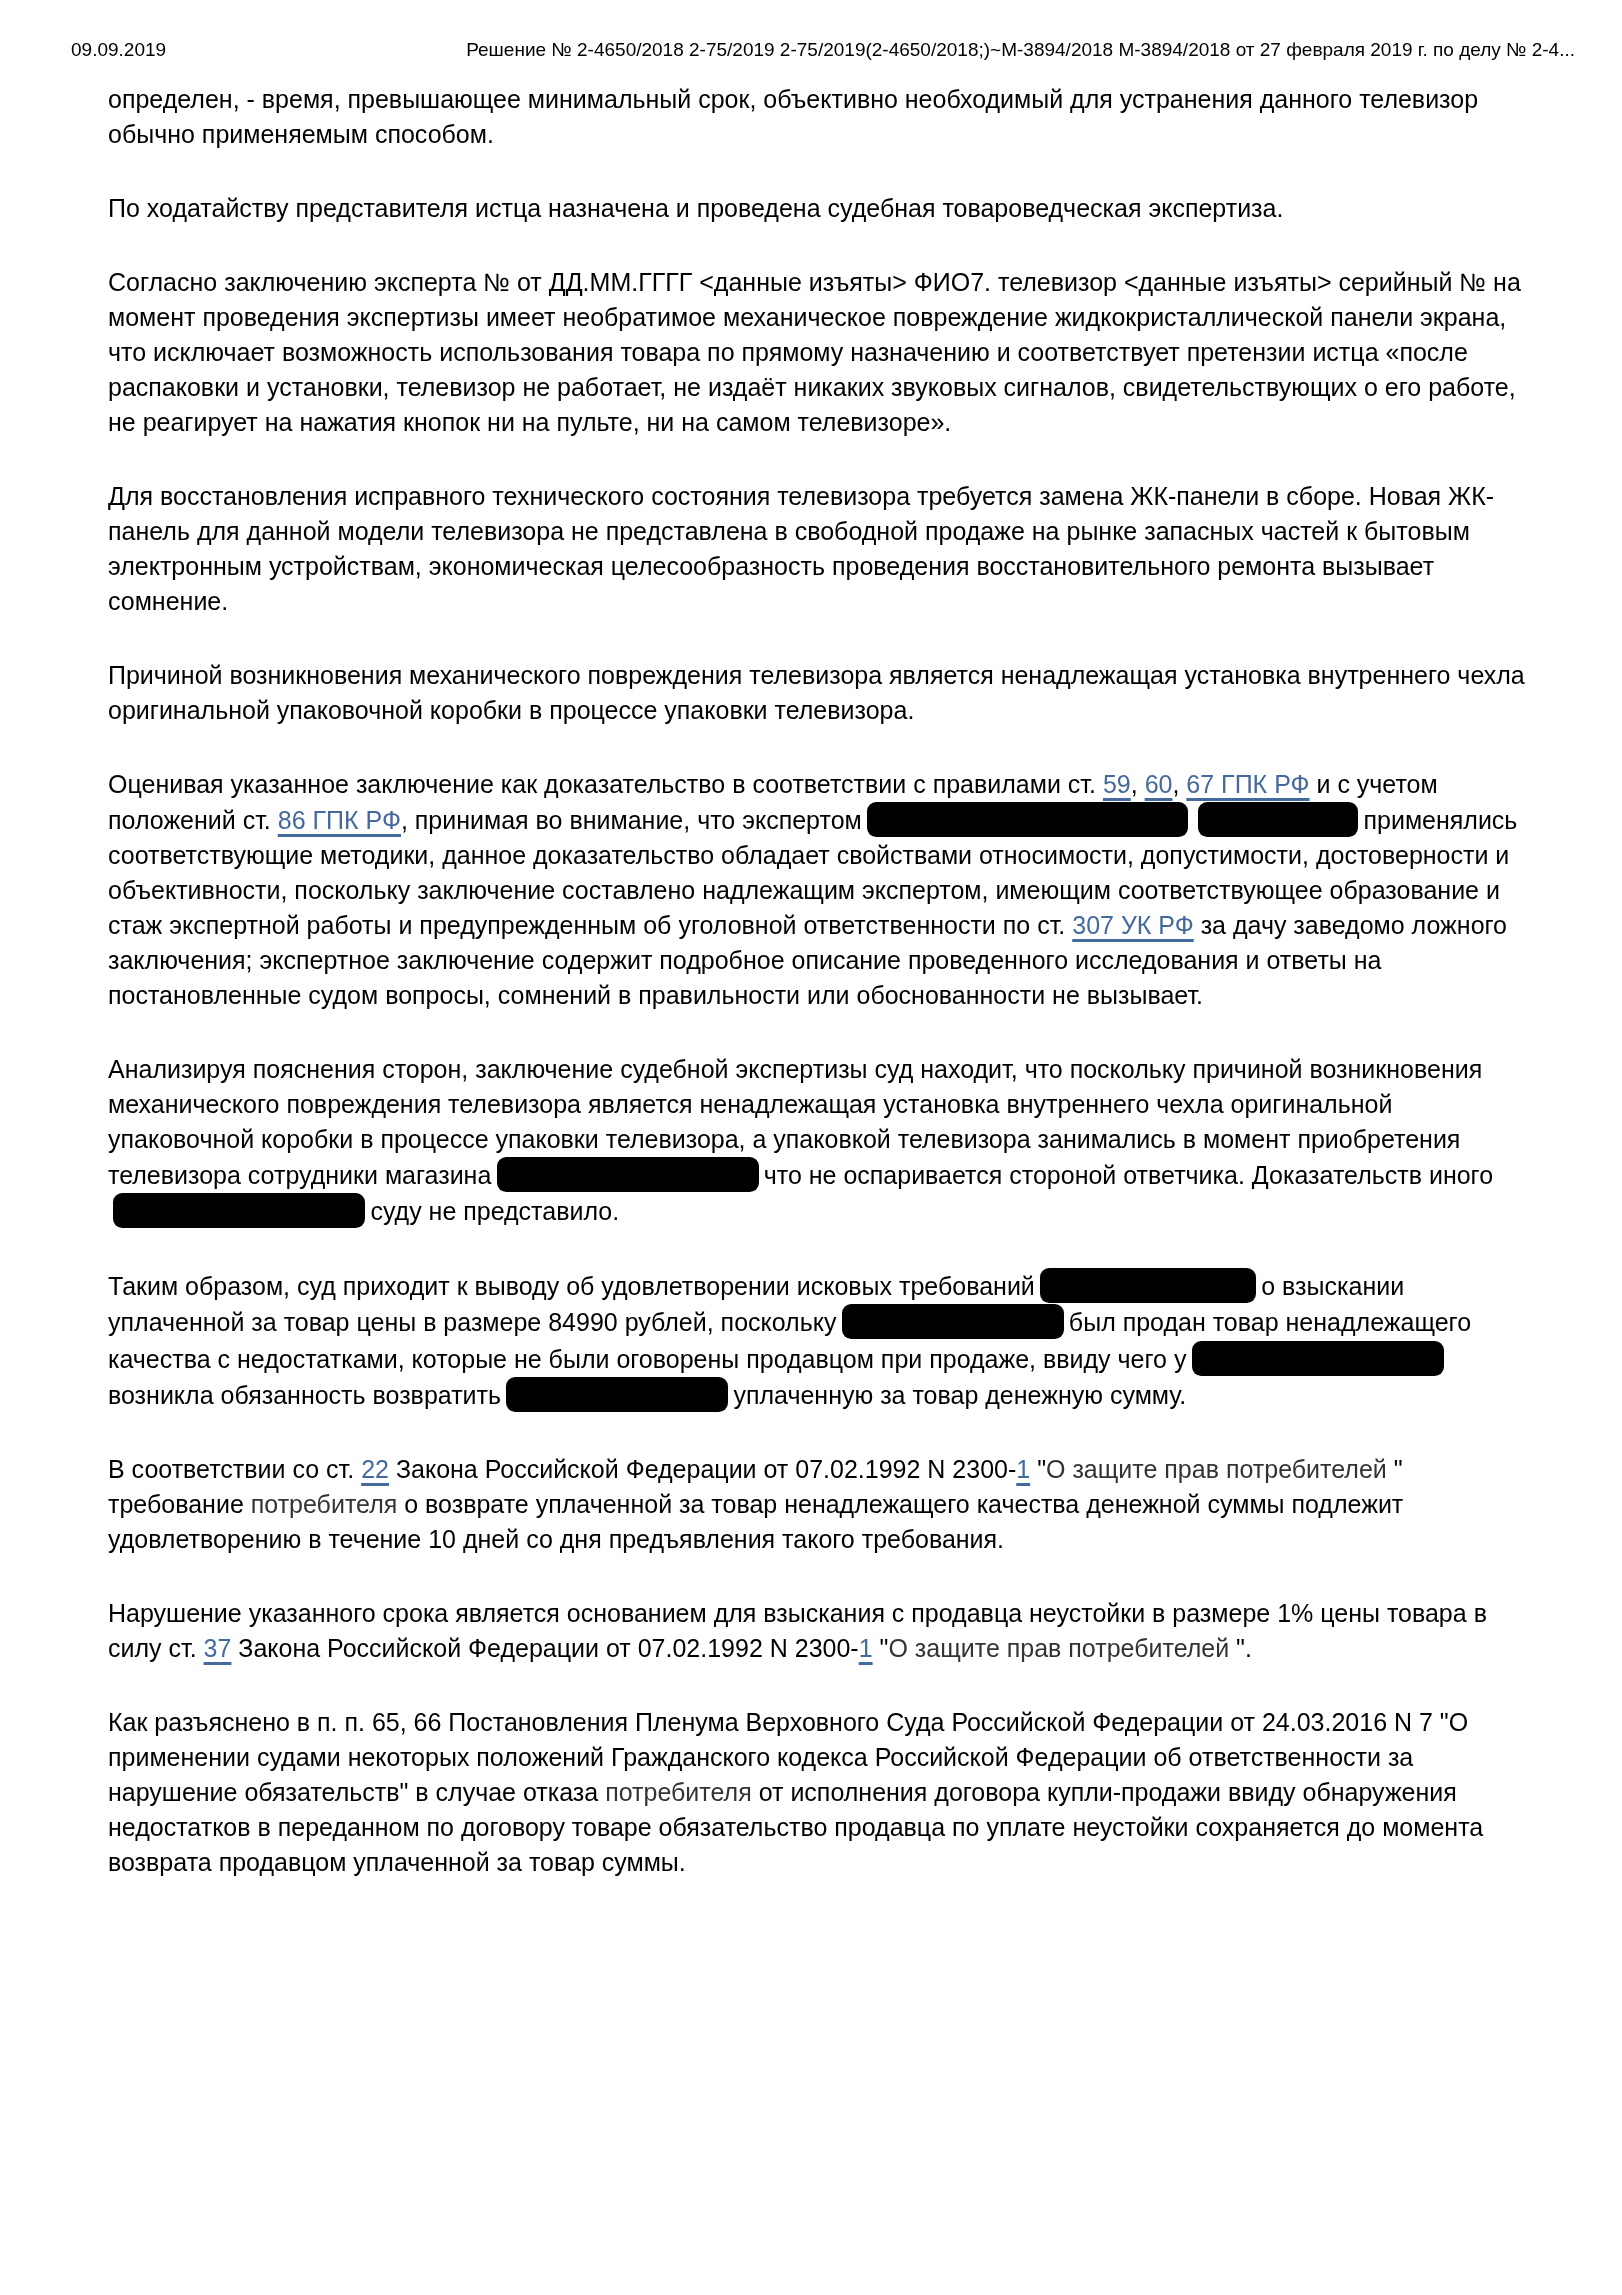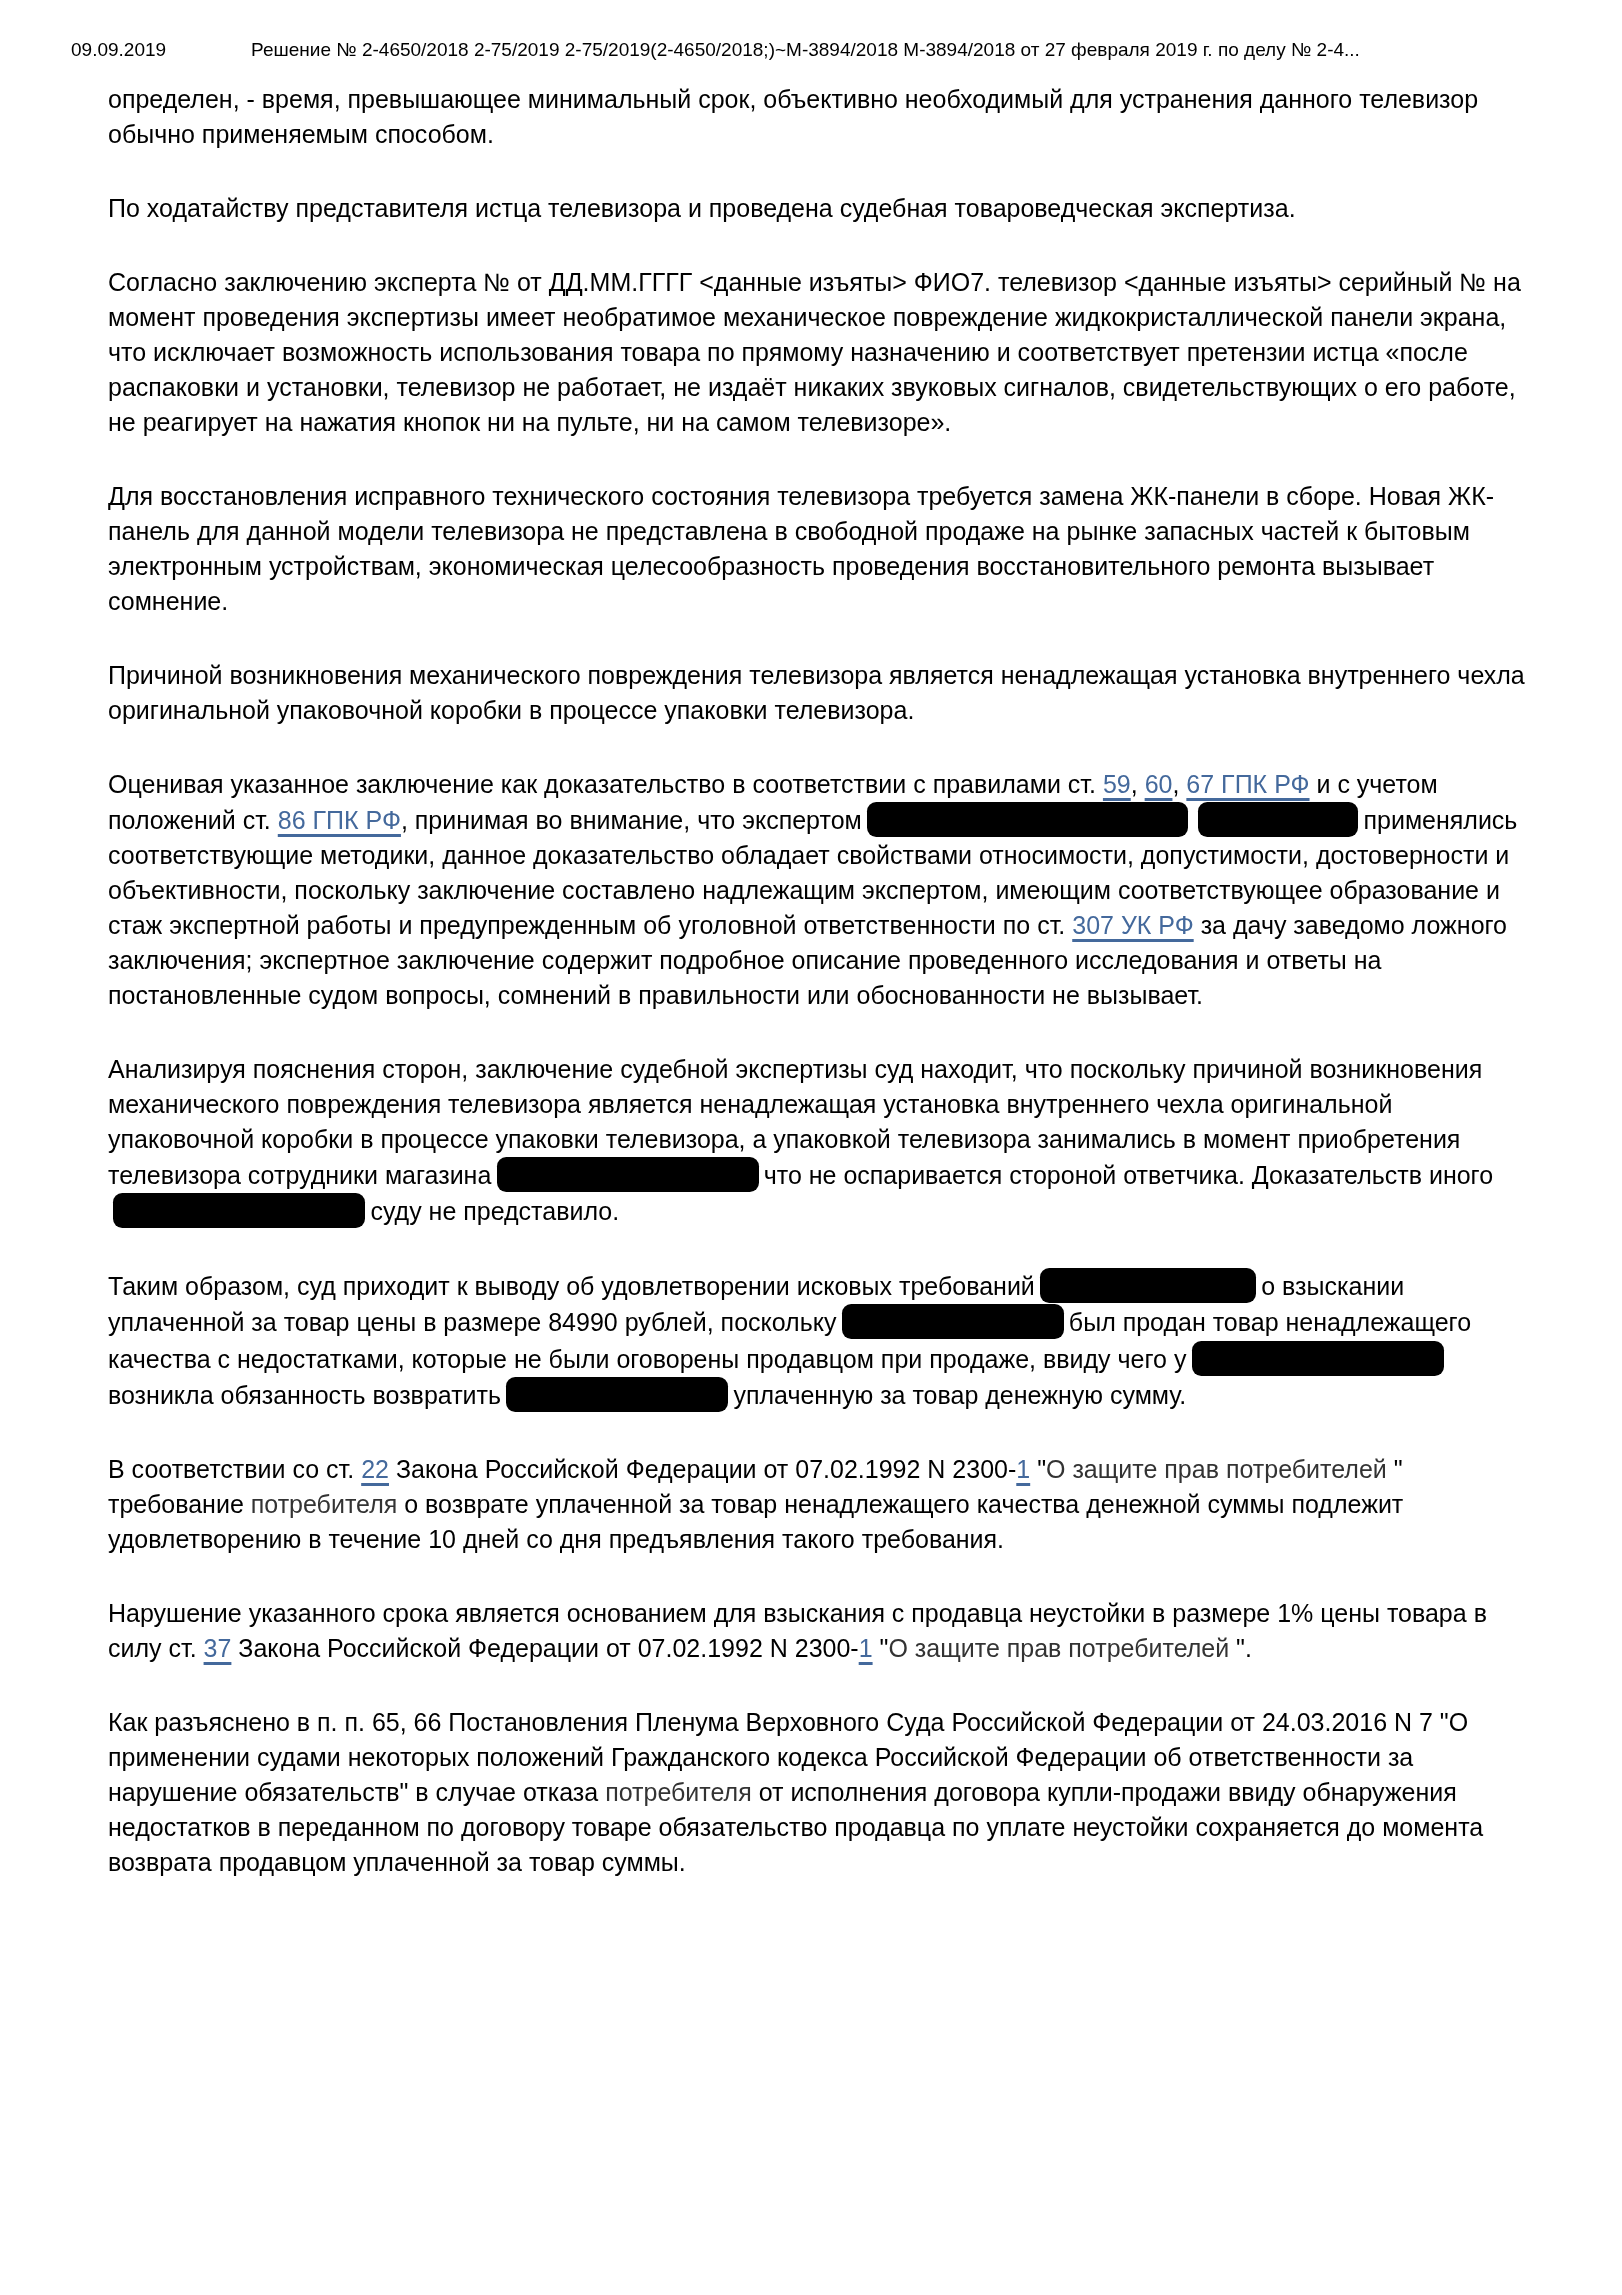--- a/index.html
+++ b/index.html
@@ -25,20 +25,21 @@
     align-items: baseline;
     font-size: 19px;
     line-height: 23.6px;
     white-space: nowrap;
   }
   .header .date { flex: 0 0 auto; }
   .header .title {
     margin-left: 85px;
     flex: 1 1 auto;
     overflow: hidden;
+    text-align: right;
   }
   .content {
     position: absolute;
     top: 82px;
     left: 108px;
     width: 1417px;
     font-size: 25px;
     line-height: 35px;
   }
   .para {
@@ -84,21 +85,21 @@
 <body>
 
 <div class="page">
   <div class="header">
     <span class="date">09.09.2019</span>
     <span class="title">Решение № 2-4650/2018 2-75/2019 2-75/2019(2-4650/2018;)~М-3894/2018 М-3894/2018 от 27 февраля 2019 г. по делу № 2-4...</span>
   </div>
 
   <div class="content">
       <p class="para"><span>определен, - время, превышающее минимальный срок, объективно необходимый для устранения данного телевизор обычно применяемым способом.</span></p>
-      <p class="para"><span>По ходатайству представителя истца телевизора и проведена судебная товароведческая экспертиза.</span></p>
+      <p class="para"><span>По ходатайству представителя истца назначена и проведена судебная товароведческая экспертиза.</span></p>
       <p class="para"><span>Согласно заключению эксперта № от ДД.ММ.ГГГГ &lt;данные изъяты&gt; ФИО7. телевизор &lt;данные изъяты&gt; серийный № на момент проведения экспертизы имеет необратимое механическое повреждение жидкокристаллической панели экрана, что исключает возможность использования товара по прямому назначению и соответствует претензии истца «после распаковки и установки, телевизор не работает, не издаёт никаких звуковых сигналов, свидетельствующих о его работе, не реагирует на нажатия кнопок ни на пульте, ни на самом телевизоре».</span></p>
       <p class="para"><span>Для восстановления исправного технического состояния телевизора требуется замена ЖК-панели в сборе. Новая ЖК-панель для данной модели телевизора не представлена в свободной продаже на рынке запасных частей к бытовым электронным устройствам, экономическая целесообразность проведения восстановительного ремонта вызывает сомнение.</span></p>
       <p class="para"><span>Причиной возникновения механического повреждения телевизора является ненадлежащая установка внутреннего чехла оригинальной упаковочной коробки в процессе упаковки телевизора.</span></p>
       <p class="para"><span>Оценивая указанное заключение как доказательство в соответствии с правилами ст. </span><a class="doc-link" href="#">59</a><span>, </span><a class="doc-link" href="#">60</a><span>, </span><a class="doc-link" href="#">67 ГПК РФ</a><span> и с учетом положений ст. </span><a class="doc-link" href="#">86 ГПК РФ</a><span>, принимая во внимание, что экспертом</span><span class="redact" style="width: 321px;"></span><span class="redact" style="width: 160px;"></span><span>применялись соответствующие методики, данное доказательство обладает свойствами относимости, допустимости, достоверности и объективности, поскольку заключение составлено надлежащим экспертом, имеющим соответствующее образование и стаж экспертной работы и предупрежденным об уголовной ответственности по ст. </span><a class="doc-link" href="#">307 УК РФ</a><span> за дачу заведомо ложного заключения; экспертное заключение содержит подробное описание проведенного исследования и ответы на постановленные судом вопросы, сомнений в правильности или обоснованности не вызывает.</span></p>
       <p class="para"><span>Анализируя пояснения сторон, заключение судебной экспертизы суд находит, что поскольку причиной возникновения механического повреждения телевизора является ненадлежащая установка внутреннего чехла оригинальной упаковочной коробки в процессе упаковки телевизора, а упаковкой телевизора занимались в момент приобретения телевизора сотрудники магазина</span><span class="redact" style="width: 262px;"></span><span>что не оспаривается стороной ответчика. Доказательств иного</span><span class="redact" style="width: 252px;"></span><span>суду не представило.</span></p>
       <p class="para"><span>Таким образом, суд приходит к выводу об удовлетворении исковых требований</span><span class="redact" style="width: 216px;"></span><span>о взыскании уплаченной за товар цены в размере 84990 рублей, поскольку</span><span class="redact" style="width: 222px;"></span><span>был продан товар ненадлежащего качества с недостатками, которые не были оговорены продавцом при продаже, ввиду чего у</span><span class="redact" style="width: 252px;"></span><span>возникла обязанность возвратить</span><span class="redact" style="width: 222px;"></span><span>уплаченную за товар денежную сумму.</span></p>
       <p class="para"><span>В соответствии со ст. </span><a class="doc-link" href="#">22</a><span> Закона Российской Федерации от 07.02.1992 N 2300-</span><a class="doc-link" href="#">1</a><span> "</span><span class="hl">О защите прав потребителей</span><span> " требование </span><span class="hl">потребителя</span><span> о возврате уплаченной за товар ненадлежащего качества денежной суммы подлежит удовлетворению в течение 10 дней со дня предъявления такого требования.</span></p>
       <p class="para"><span>Нарушение указанного срока является основанием для взыскания с продавца неустойки в размере 1% цены товара в силу ст. </span><a class="doc-link" href="#">37</a><span> Закона Российской Федерации от 07.02.1992 N 2300-</span><a class="doc-link" href="#">1</a><span> "</span><span class="hl">О защите прав потребителей</span><span> ".</span></p>
       <p class="para"><span>Как разъяснено в п. п. 65, 66 Постановления Пленума Верховного Суда Российской Федерации от 24.03.2016 N 7 "О применении судами некоторых положений Гражданского кодекса Российской Федерации об ответственности за нарушение обязательств" в случае отказа </span><span class="hl">потребителя</span><span> от исполнения договора купли-продажи ввиду обнаружения недостатков в переданном по договору товаре обязательство продавца по уплате неустойки сохраняется до момента возврата продавцом уплаченной за товар суммы.</span></p>
     </div>

